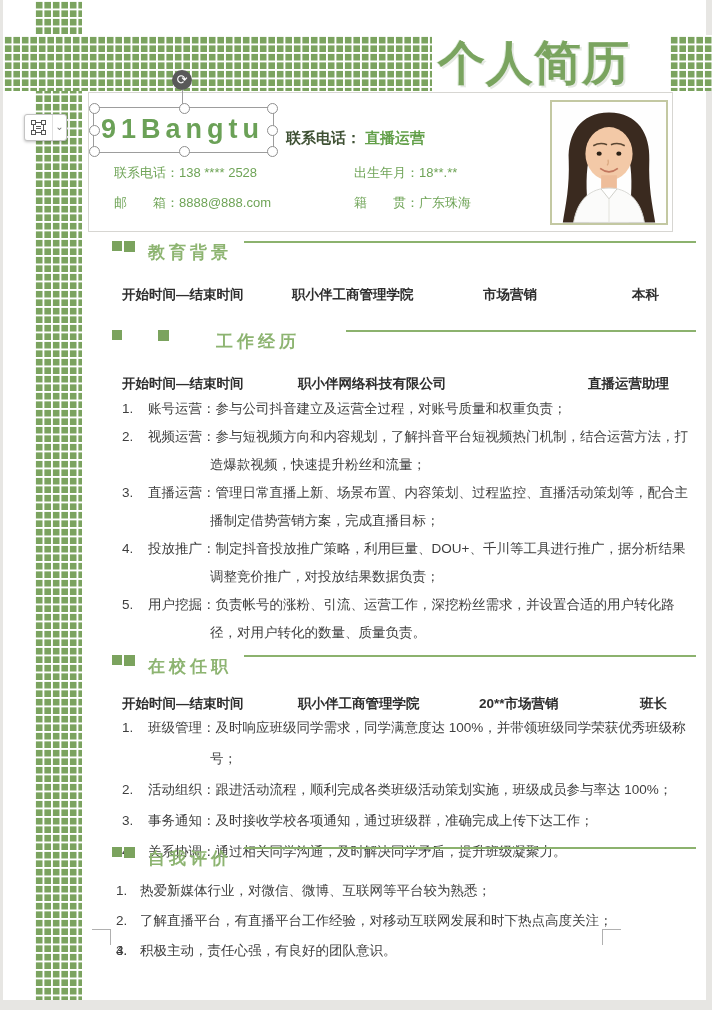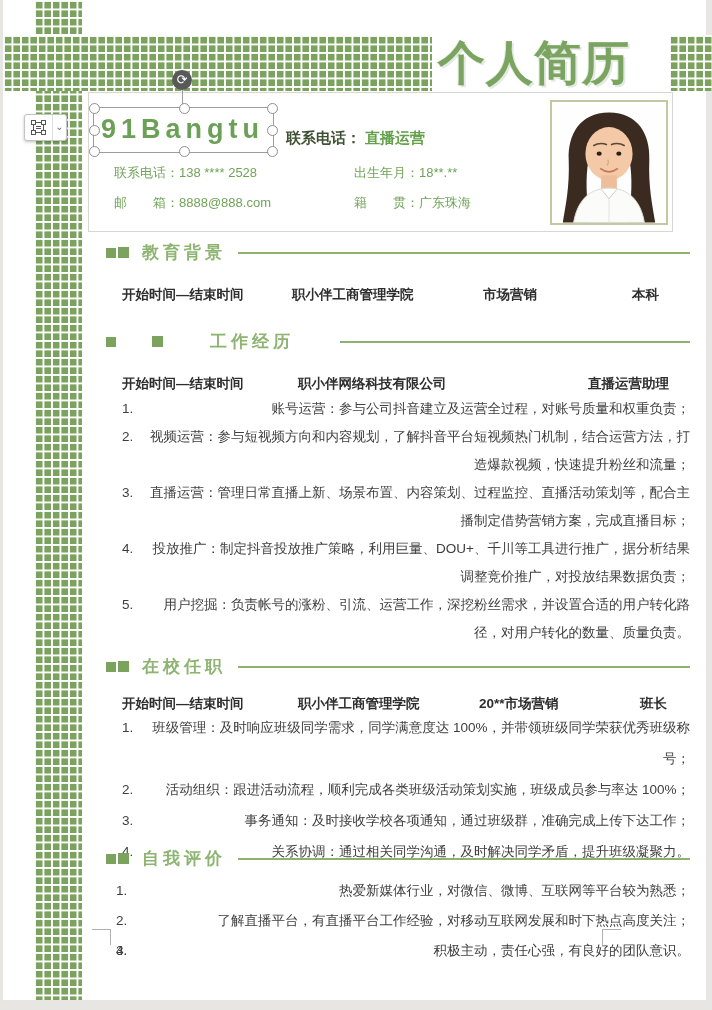--- a/index.html
+++ b/index.html
@@ -57,35 +57,35 @@
 
   
   .layout-btn{position:absolute;left:24px;top:114px;width:41px;height:25px;background:#fff;
     border:1px solid #c4c4c4;border-radius:3px;box-shadow:0 1px 3px rgba(0,0,0,.25);
     display:flex;align-items:center;cursor:pointer;}
   .layout-btn .main{flex:1;display:flex;justify-content:center;align-items:center;}
   .layout-btn .arrow{width:13px;height:100%;border-left:1px solid #e0e0e0;color:#777;
     font-size:10px;line-height:23px;text-align:center;}
 
   
-  .sec-head{position:absolute;left:106px;width:584px;display:flex;align-items:center;}
+  .sec-head{position:absolute;left:112px;width:584px;display:flex;}
   .sq1{width:10px;height:10px;background:#7ba35e;margin-right:2px;}
   .sq2{width:11px;height:11px;background:#7ba35e;}
   .sec-title{margin-left:13px;font-size:17px;font-weight:bold;color:#8db471;letter-spacing:4px;white-space:nowrap;}
   .sec-line{flex:1;height:2px;background:#8cb26e;margin-left:12px;}
 
   
   .b-row{position:absolute;left:0;width:712px;height:17px;font-size:13.5px;font-weight:bold;color:#2e2e2e;}
   .b-row span{position:absolute;white-space:nowrap;}
 
   
   .list{position:absolute;left:0;width:690px;font-size:13.5px;color:#3e3e3e;}
   .item{position:relative;}
   .num{position:absolute;left:122px;top:0;}
-  .txt{margin-left:210px;text-indent:-62px;text-align:right;}
+  .txt{margin-left:210px;text-indent:-62px;}
   .list-work{top:395px;line-height:28px;}
   .list-school{top:712px;line-height:31px;}
   .list-self{top:876px;line-height:30px;}
   .list-self .num{left:116px;}
   .list-self .txt{margin-left:140px;text-indent:0;}
 
   
   .crop{position:absolute;width:18px;height:15px;}
   .crop-l{left:92px;top:929px;border-top:1px solid #b0b0b0;border-right:1px solid #b0b0b0;}
   .crop-r{left:602px;top:929px;border-top:1px solid #b0b0b0;border-left:1px solid #b0b0b0;}

